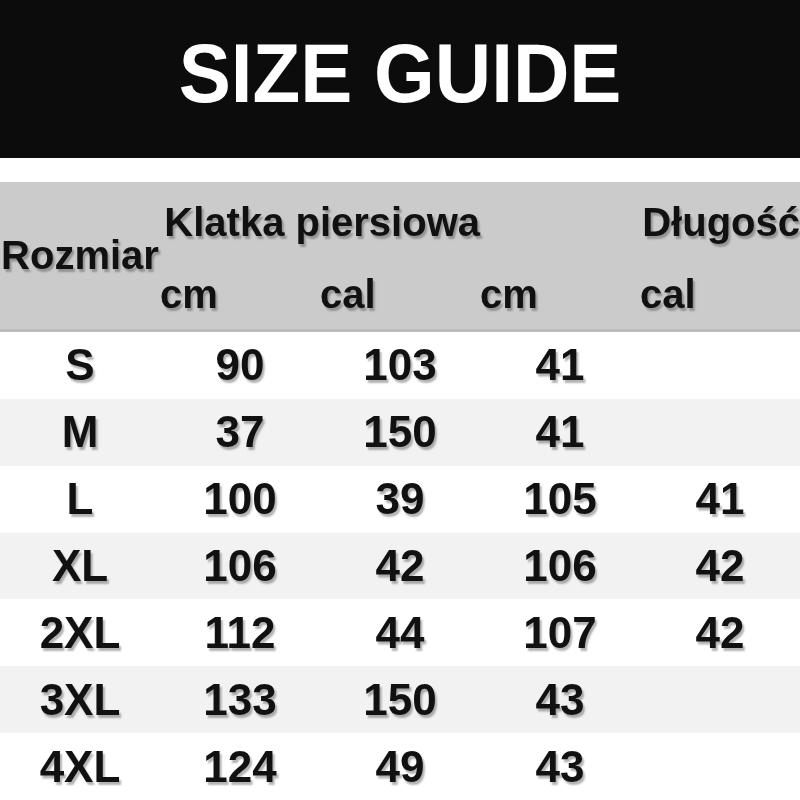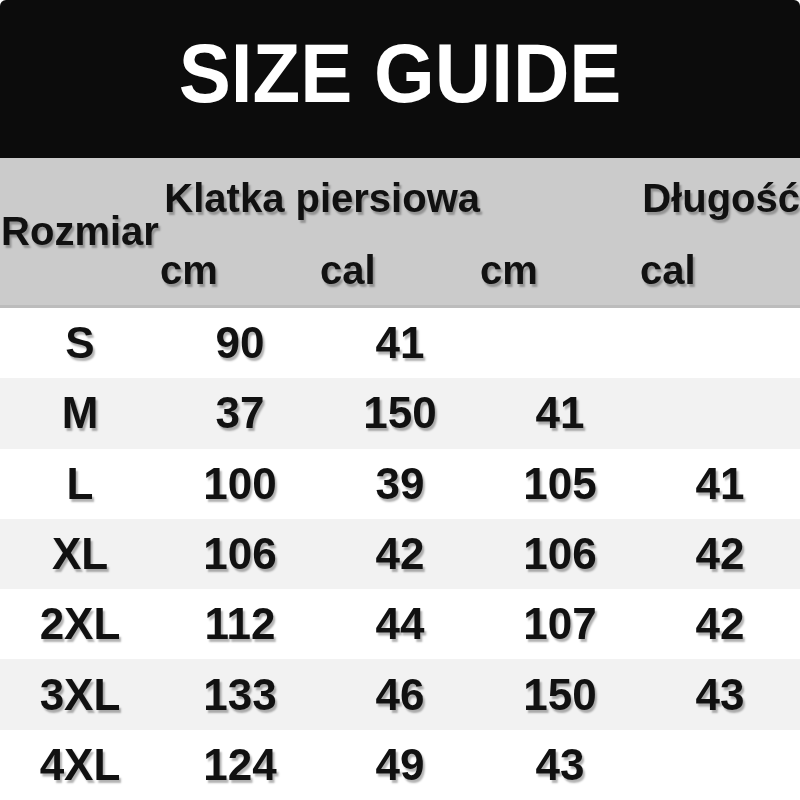--- a/index.html
+++ b/index.html
@@ -8,21 +8,20 @@
     background: #ffffff;
     font-family: "Liberation Sans", "DejaVu Sans", sans-serif;
   }
   .page {
     width: 800px;
     height: 800px;
     overflow: hidden;
     background: #ffffff;
     display: flex;
     flex-direction: column;
-    border-radius: 6px;
   }
   
   .banner {
     height: 158px;
     background: #0c0c0c;
     display: flex;
     align-items: center;
     justify-content: center;
     flex: none;
   }
@@ -42,20 +41,21 @@
     height: 150px;
     flex: none;
     background: #cbcbcb;
     display: grid;
     grid-template-columns: 160px 320px 320px;
     box-sizing: border-box;
     border-bottom: 3px solid #bcbcbc;
     color: #111111;
     font-weight: 700;
     text-shadow: 2px 3px 2px rgba(0,0,0,0.28);
+    margin-top: 24px;
   }
   .size-col-header {
     display: flex;
     align-items: center;
     justify-content: center;
     font-size: 40px;
   }
   .col-group {
     display: flex;
     flex-direction: column;
@@ -128,20 +128,21 @@
         <div class="unit-cell">cal</div>
       </div>
     </div>
   </div>
 
   <div class="table-body">
 
     <div class="size-row">
       <div class="cell">S</div>
       <div class="cell">90</div>
+      <div class="cell">103</div>
       <div class="cell">41</div>
     </div>
 
     <div class="size-row">
       <div class="cell">M</div>
       <div class="cell">37</div>
       <div class="cell">150</div>
       <div class="cell">41</div>
     </div>
 
@@ -165,21 +166,20 @@
       <div class="cell">2XL</div>
       <div class="cell">112</div>
       <div class="cell">44</div>
       <div class="cell">107</div>
       <div class="cell">42</div>
     </div>
 
     <div class="size-row">
       <div class="cell">3XL</div>
       <div class="cell">133</div>
-      <div class="cell">46</div>
       <div class="cell">150</div>
       <div class="cell">43</div>
     </div>
 
     <div class="size-row">
       <div class="cell">4XL</div>
       <div class="cell">124</div>
       <div class="cell">49</div>
       <div class="cell">43</div>
     </div>

